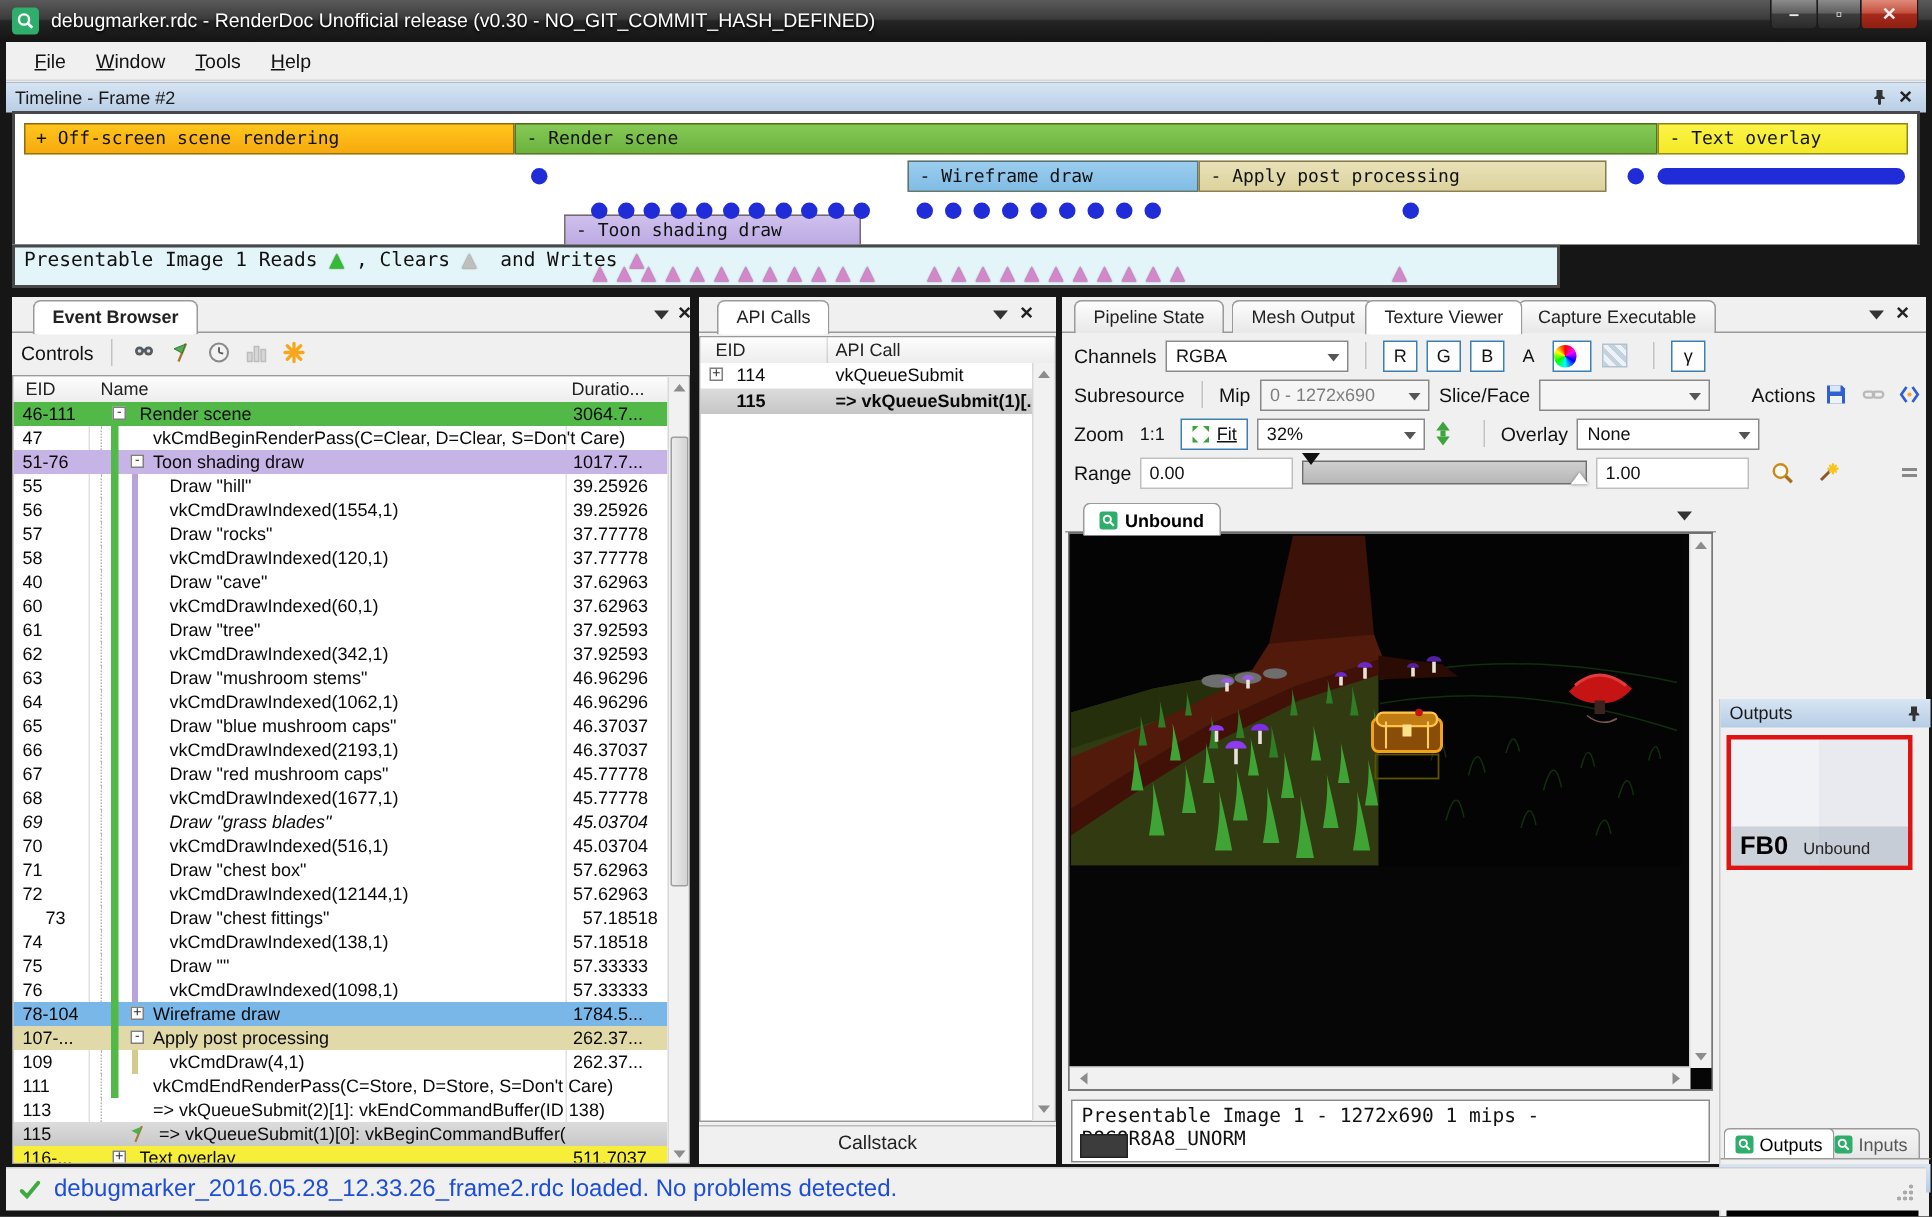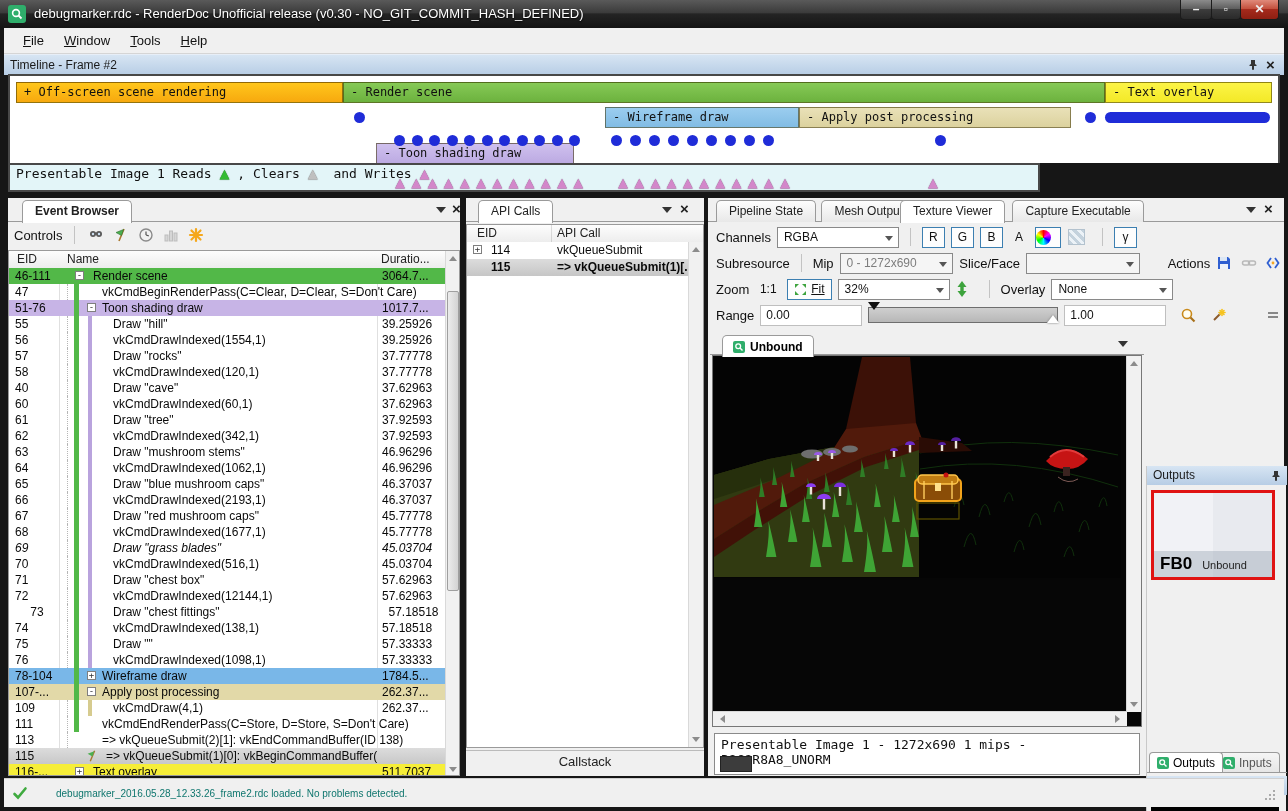--- a/index.html
+++ b/index.html
@@ -104,21 +104,21 @@
   #rcol{position:absolute;left:436px;top:134px;width:140px;height:444px;background:#f0f0f0;border-left:1px solid #c9c9c9;box-sizing:border-box;}
   #fb-thumb{position:absolute;left:4px;top:24px;width:124px;height:90px;border:3px solid #e01313;background:linear-gradient(90deg,#f1f2f6 50%,#e8eaef 50%);box-sizing:border-box;}
   #fb-label{position:absolute;left:0;bottom:0;width:100%;height:26px;background:rgba(160,170,185,.45);display:flex;align-items:baseline;gap:10px;padding:3px 6px;box-sizing:border-box;}
   #fb-name{font-size:17px;font-weight:bold;color:#000;}
   #fb-state{font-size:11px;color:#222;}
   .mini-tab{position:absolute;top:0;height:20px;display:flex;align-items:center;gap:4px;padding:0 7px;font-size:12px;border:1px solid #9a9a9a;border-bottom:none;border-radius:4px 4px 0 0;box-sizing:border-box;}
   .mini-logo{width:12px;height:12px;background:#2fae6b;border-radius:2px;}
   #px-view{position:absolute;left:4px;top:332px;width:128px;height:72px;background:#000;}
   
   #statusbar{left:4px;top:778px;width:1280px;height:29px;background:#f0f0f0;border-top:1px solid #d0d0d0;display:flex;align-items:center;gap:8px;padding-left:8px;box-sizing:border-box;}
-  #status-text{font-size:10px;color:#0f766e;margin-left:20px;}
+  #status-text{font-size:16px;color:#1d4ed8;}
   #grip{position:absolute;right:8px;bottom:6px;width:12px;height:12px;background:
     radial-gradient(circle at 2px 10px,#aaa 1.2px,transparent 1.5px),
     radial-gradient(circle at 6px 10px,#aaa 1.2px,transparent 1.5px),
     radial-gradient(circle at 10px 10px,#aaa 1.2px,transparent 1.5px),
     radial-gradient(circle at 6px 6px,#aaa 1.2px,transparent 1.5px),
     radial-gradient(circle at 10px 6px,#aaa 1.2px,transparent 1.5px),
     radial-gradient(circle at 10px 2px,#aaa 1.2px,transparent 1.5px);}
 </style>
 </head>
 <body>
@@ -597,21 +597,21 @@
     </div>
     <div id="api-callstack">Callstack</div>
   </div>
 
   <div class="abs" id="tv">
     <div class="tabrow" style="left:0;top:0;width:576px;" id="tv-tabs">
       <div class="dock-caret" style="left:538px;top:9px;"></div>
       <span class="dock-x" style="left:556px;top:4px;">×</span>
     <div class="ptab" style="left: 8px;">Pipeline State</div>
         <div class="ptab" style="left: 113.4px;">Mesh Output</div>
-        <div class="ptab active" style="left: 192px;">Texture Viewer</div>
+        <div class="ptab active" style="left: 202px;">Texture Viewer</div>
         <div class="ptab" style="left: 304.4px;">Capture Executable</div>
       </div>
 
     <div class="tvrow" style="top:26px;">
       <span>Channels</span>
       <div class="combo" style="width:122px;">
           <span>RGBA</span>
           <div class="cbt"></div>
         </div>
       <div class="vsep"></div>

